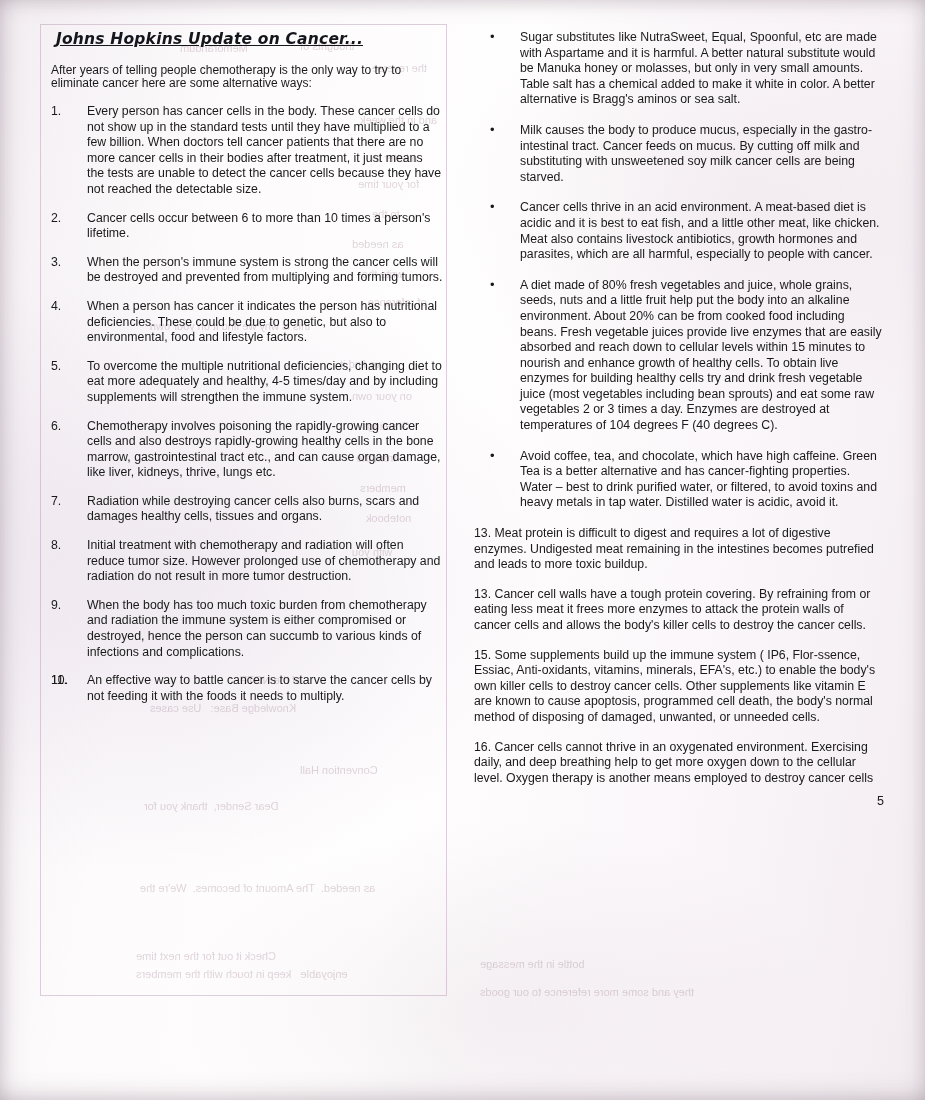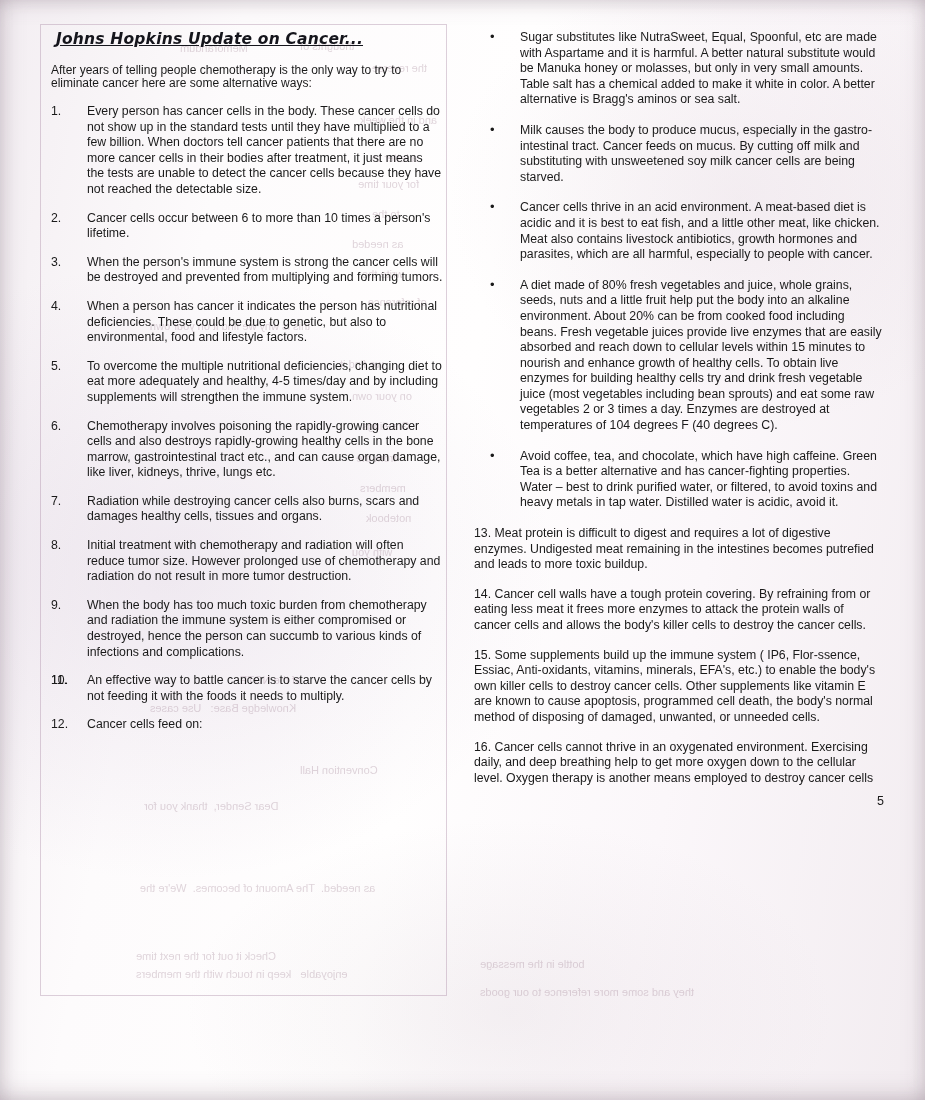--- a/index.html
+++ b/index.html
@@ -230,24 +230,20 @@
         <span class="num">9.</span>
         <span>When the body has too much toxic burden from chemotherapy and radiation the immune system is either compromised or destroyed, hence the person can succumb to various kinds of infections and complications.</span>
       </li>
       <li>
         <span class="num">10.</span>
       </li>
       <li>
         <span class="num">11.</span>
         <span>An effective way to battle cancer is to starve the cancer cells by not feeding it with the foods it needs to multiply.</span>
       </li>
-      <li>
-        <span class="num">12.</span>
-        <span>Cancer cells feed on:</span>
-      </li>
     </ol>
   </div>
 
   <div class="col-right">
     <ul class="bullets">
       <li>
         <span class="bullet">•</span>
         <span>Sugar substitutes like NutraSweet, Equal, Spoonful, etc are made with Aspartame and it is harmful.  A better natural substitute would be Manuka honey or molasses, but only in very small amounts.  Table salt has a chemical added to make it white in color.  A better alternative is Bragg's aminos or sea salt.</span>
       </li>
       <li>
@@ -262,21 +258,21 @@
         <span class="bullet">•</span>
         <span>A diet made of 80% fresh vegetables and juice, whole grains, seeds, nuts and a little fruit help put the body into an alkaline environment.  About 20% can be from cooked food including beans.  Fresh vegetable juices provide live enzymes that are easily absorbed and reach down to cellular levels within 15 minutes to nourish and enhance growth of healthy cells.  To obtain live enzymes for building healthy cells try and drink fresh vegetable juice (most vegetables including bean sprouts) and eat some raw vegetables 2 or 3 times a day.  Enzymes are destroyed at temperatures of 104 degrees F (40 degrees C).</span>
       </li>
       <li>
         <span class="bullet">•</span>
         <span>Avoid coffee, tea, and chocolate, which have high caffeine.  Green Tea is a better alternative and has cancer-fighting properties.  Water – best to drink purified water, or filtered, to avoid toxins and heavy metals in tap water.  Distilled water is acidic, avoid it.</span>
       </li>
     </ul>
 
     <p class="para-block first-after-bullets">13.  Meat protein is difficult to digest and requires a lot of digestive enzymes.  Undigested meat remaining in the intestines becomes putrefied and leads to more toxic buildup.</p>
-    <p class="para-block">14.  Cancer cell walls have a tough protein covering.  By refraining from or eating less meat it frees more enzymes to attack the protein walls of cancer cells and allows the body's killer cells to destroy the cancer cells.</p>
+    <p class="para-block">13.  Cancer cell walls have a tough protein covering.  By refraining from or eating less meat it frees more enzymes to attack the protein walls of cancer cells and allows the body's killer cells to destroy the cancer cells.</p>
     <p class="para-block">15.  Some supplements build up the immune system ( IP6, Flor-ssence, Essiac, Anti-oxidants, vitamins, minerals, EFA's, etc.) to enable the body's own killer cells to destroy cancer cells.  Other supplements like vitamin E are known to cause apoptosis, programmed cell death, the body's normal method of disposing of damaged, unwanted, or unneeded cells.</p>
     <p class="para-block">16.  Cancer cells cannot thrive in an oxygenated environment. Exercising daily, and deep breathing help to get more oxygen down to the cellular level.  Oxygen therapy is another means employed to destroy cancer cells</p>
   </div>
 
   <div class="page-number">5</div>
 </div>
 
 <div class="edge-shadow"></div>
 
 </body></html>

